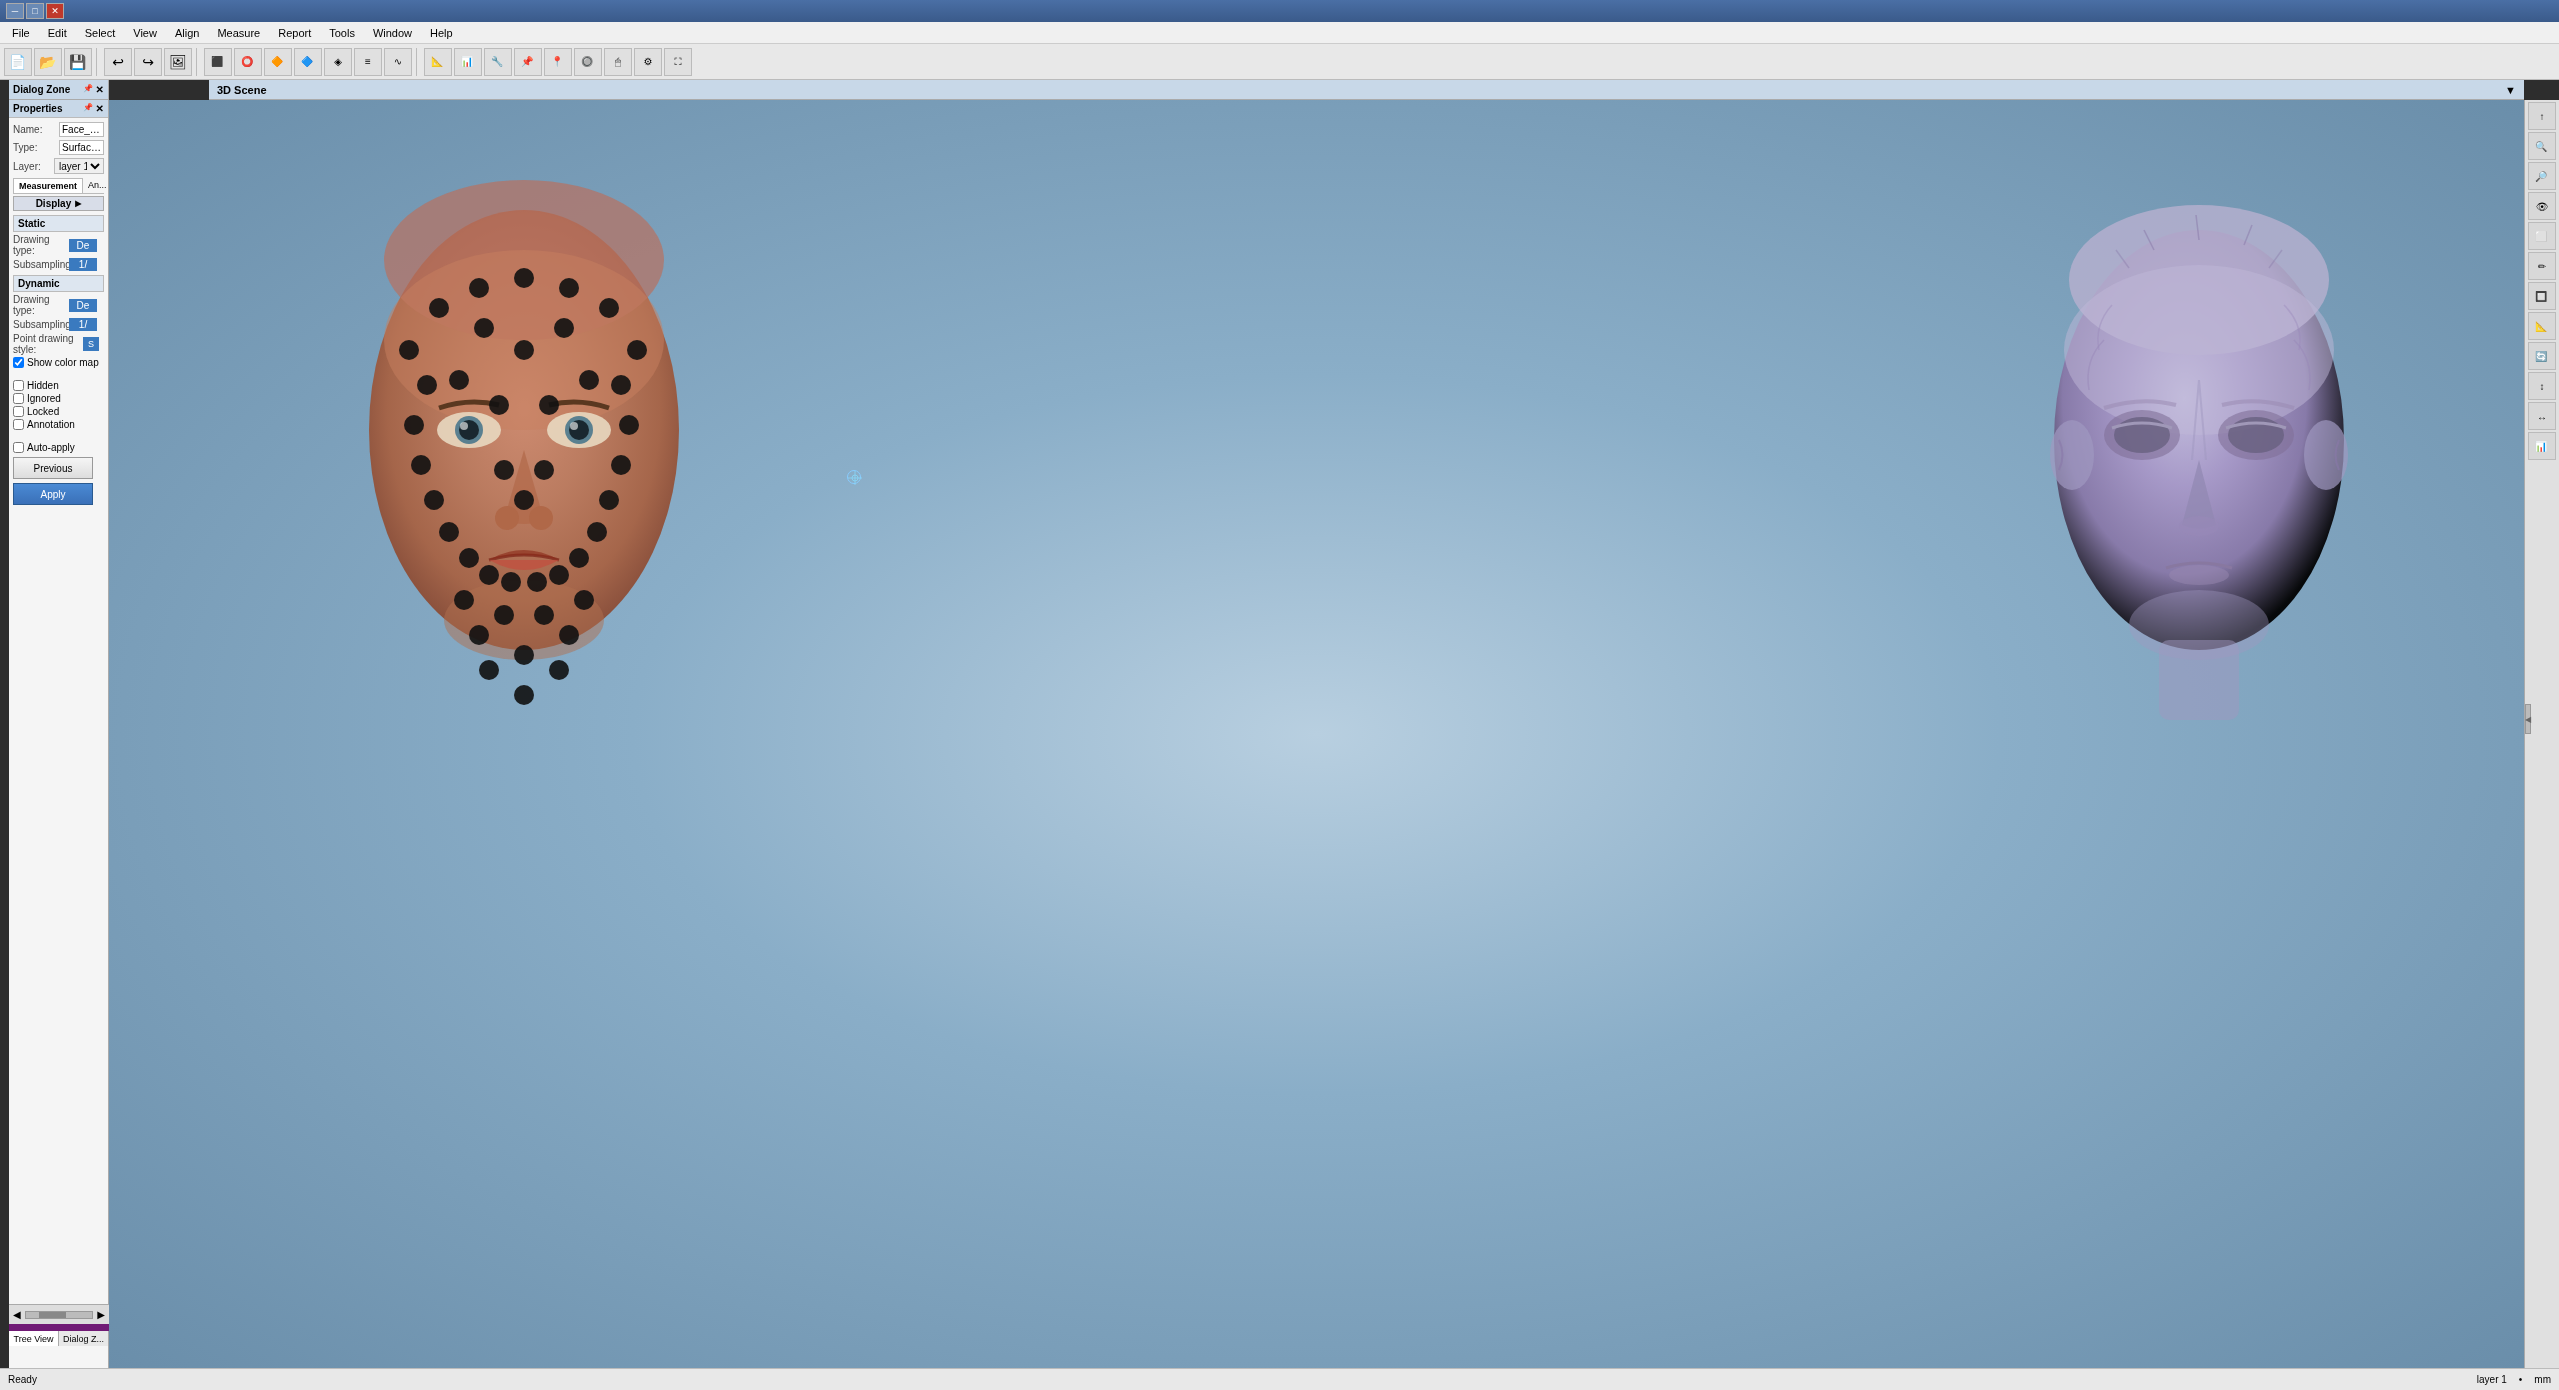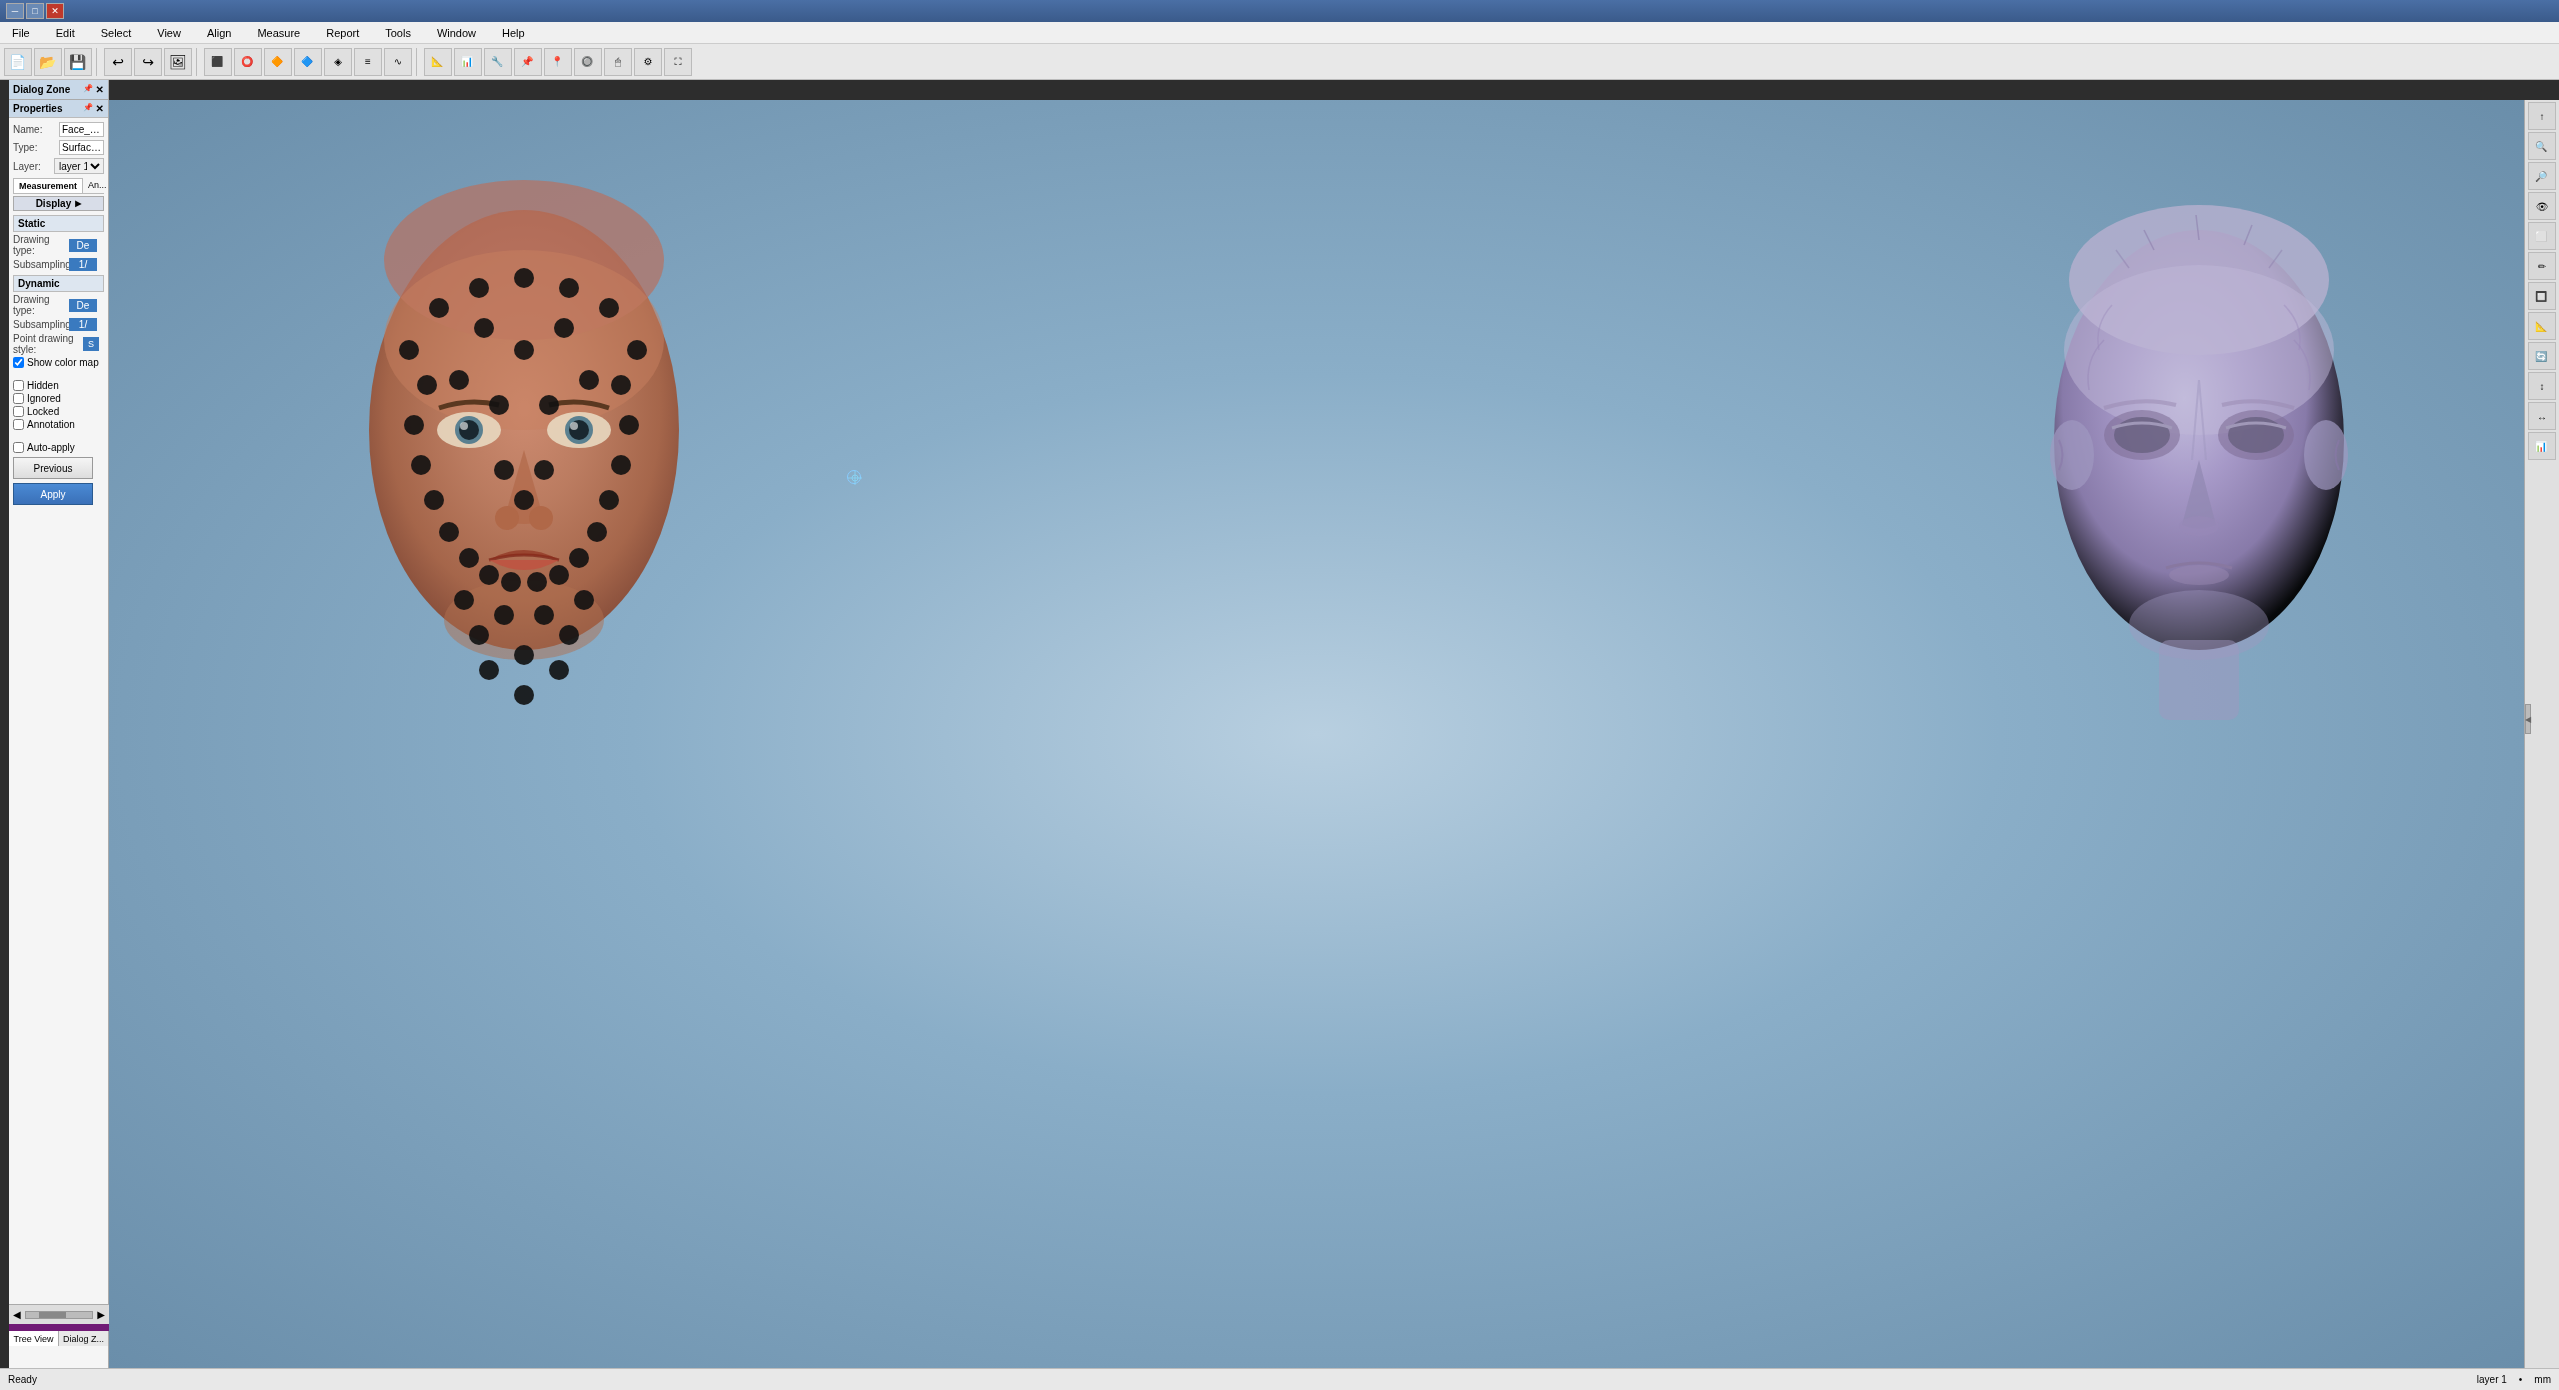--- a/index.html
+++ b/index.html
@@ -46,21 +46,21 @@
 
     
     #menu-bar {
       width: 100%;
       height: 22px;
       background: #f0f0f0;
       display: flex;
       align-items: center;
       padding: 0 4px;
       border-bottom: 1px solid #ccc;
-      gap: 10px;
+      gap: 2px;
     }
     .menu-item {
       padding: 2px 8px;
       font-size: 11px;
       cursor: pointer;
       color: #000;
     }
 
     
     #toolbar {
@@ -592,20 +592,24 @@
     </div>
 
     <div id="bottom-tabs" style="height:22px; display:flex; background:#0ea5e9; border-top:7px solid #701a75;">
       <div class="bottom-tab active" style="flex:1; display:flex; align-items:center; justify-content:center; font-size:9px; cursor:pointer; border-right:1px solid #aaa;">Tree View</div>
       <div class="bottom-tab" style="flex:1; display:flex; align-items:center; justify-content:center; font-size:9px; cursor:pointer;">Dialog Z...</div>
     </div>
   </div>
 
   <div style="flex:1; position:relative;">
 
+    <div id="scene-bar" style="height:20px; background:#c8d8e8; border-bottom:1px solid #aaa; display:flex; align-items:center; padding:0 8px; font-size:11px; font-weight:bold;">
+      <span>3D Scene</span>
+      <span style="margin-left:auto;">▼</span>
+    </div>
 
     <div id="scene-canvas" style="position:absolute; left:0; top:20px; right:35px; bottom:0; background:radial-gradient(ellipse at center, #b8cfe0 0%, #8aaec8 40%, #6a8eaa 100%); overflow:hidden;">
 
       <div id="face-left" style="position:absolute; left:240px; top:60px; width:350px; height:620px;">
         <svg viewBox="0 0 350 620" xmlns="http://www.w3.org/2000/svg">
           <defs>
             <radialGradient id="skinGrad" cx="50%" cy="45%" r="55%">
               <stop offset="0%" stop-color="#d4896a"></stop>
               <stop offset="40%" stop-color="#c07858"></stop>
               <stop offset="80%" stop-color="#a86040"></stop>

